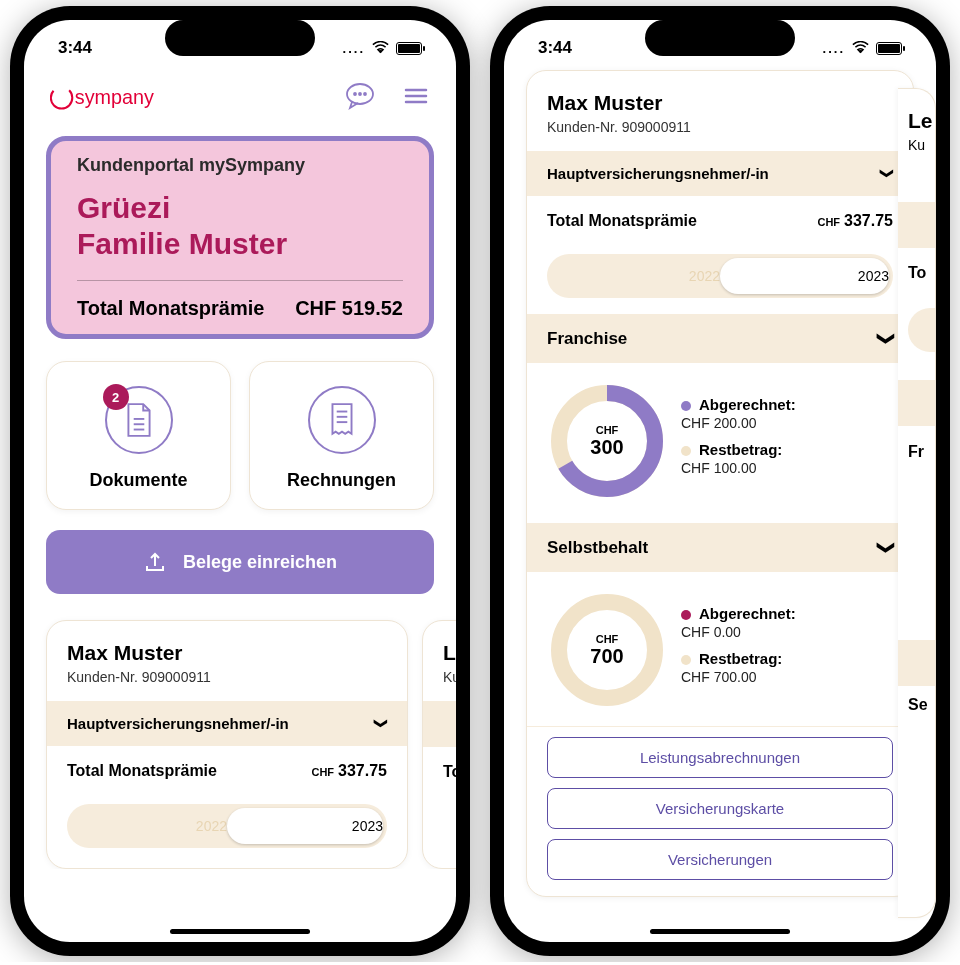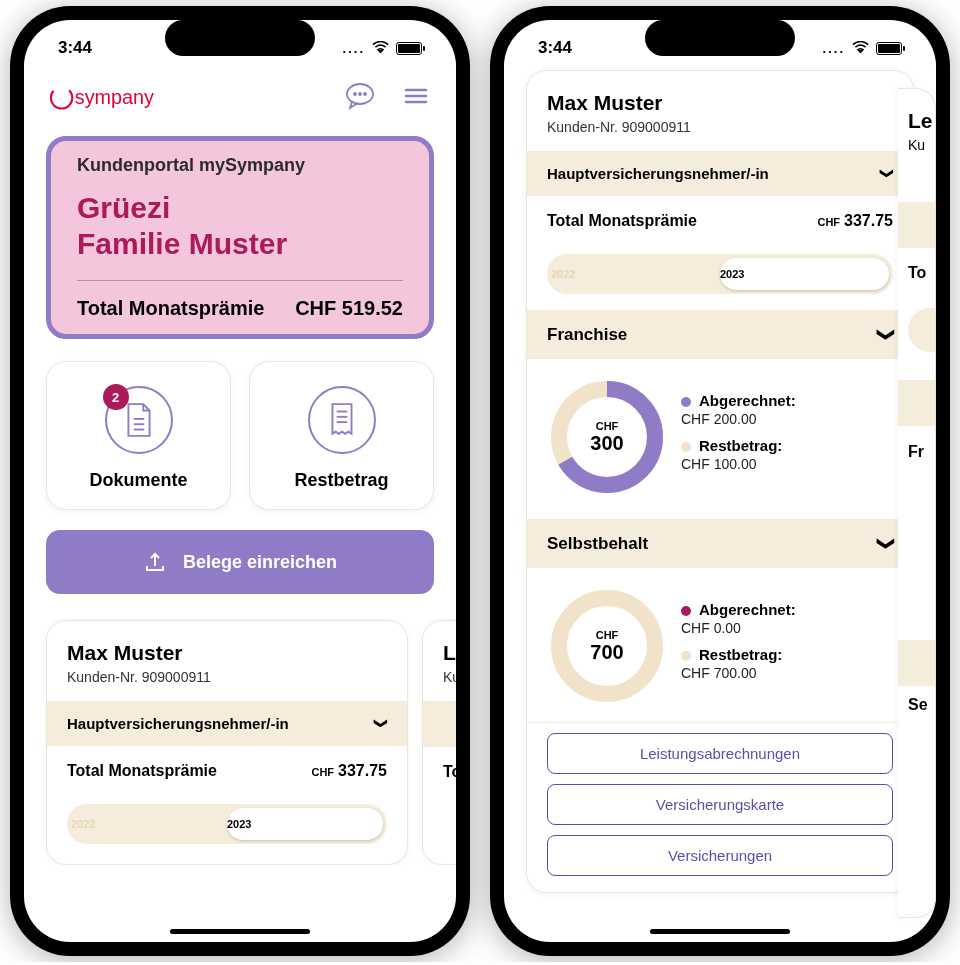--- a/index.html
+++ b/index.html
@@ -61,21 +61,21 @@
   .member.peek{flex:0 0 70px;overflow:hidden}
   .m-pad{padding:0 20px}
   .m-name{font-size:21px;font-weight:800}
   .m-no{font-size:14px;color:#333;margin-top:4px}
   .m-row{background:var(--cream);margin:16px 0 0;padding:14px 20px;font-size:15px;font-weight:600;display:flex;justify-content:space-between;align-items:center}
   .m-row .chev{font-size:13px}
   .m-premium{display:flex;justify-content:space-between;align-items:baseline;padding:16px 20px;font-weight:700}
   .m-premium .val{font-size:16px}
   .m-premium .cur{font-size:11px;font-weight:600;margin-right:4px}
   .year-pill{background:var(--cream);border-radius:26px;margin:8px 20px 6px;display:flex;padding:4px}
-  .year-pill span{flex:1;text-align:left;padding:10px 0;font-weight:700;font-size:11px;border-radius:22px}
+  .year-pill span{flex:1;text-align:right;padding:10px 0;font-weight:400;font-size:14px;border-radius:22px}
   .year-pill .inactive{color:var(--cream-dark)}
   .year-pill .active{background:#fff;box-shadow:0 1px 3px rgba(0,0,0,.2)}
 
   
   .p2-scroll{padding:12px 0 0}
   .p2-card{margin:0 22px;border:1px solid #eee4d4;border-radius:20px;box-shadow:0 1px 6px rgba(0,0,0,.06);background:#fff;padding:20px 0 16px;position:relative}
   .section-head{background:var(--cream);padding:14px 20px;font-weight:800;font-size:17px;display:flex;justify-content:space-between;align-items:center;margin-top:16px}
   .ring-block{display:flex;align-items:center;gap:14px;padding:18px 20px 6px}
   .ring{width:120px;height:120px;position:relative}
   .ring svg{transform:rotate(-90deg)}
@@ -173,21 +173,21 @@
       </div>
       <div class="tile">
         <div class="tile-icon">
           <svg width="30" height="36" viewBox="0 0 26 34" fill="none" stroke-width="1.8">
               <path d="M4 2 H22 V30 L19 28 L16 30 L13 28 L10 30 L7 28 L4 30 Z"></path>
               <line x1="8" y1="9" x2="18" y2="9"></line>
               <line x1="8" y1="14" x2="18" y2="14"></line>
               <line x1="8" y1="19" x2="18" y2="19"></line>
             </svg>
         </div>
-        <div class="tile-label">Restbetrag</div>
+        <div class="tile-label">Rechnungen</div>
       </div>
     </div>
 
     <div class="submit-btn">
       <svg width="24" height="24" viewBox="0 0 24 24" fill="none" stroke-width="2">
           <path d="M12 16 V4 M8 8 L12 4 L16 8 M4 16 V20 H20 V16"></path>
         </svg>
       <span>Belege einreichen</span>
     </div>
 

